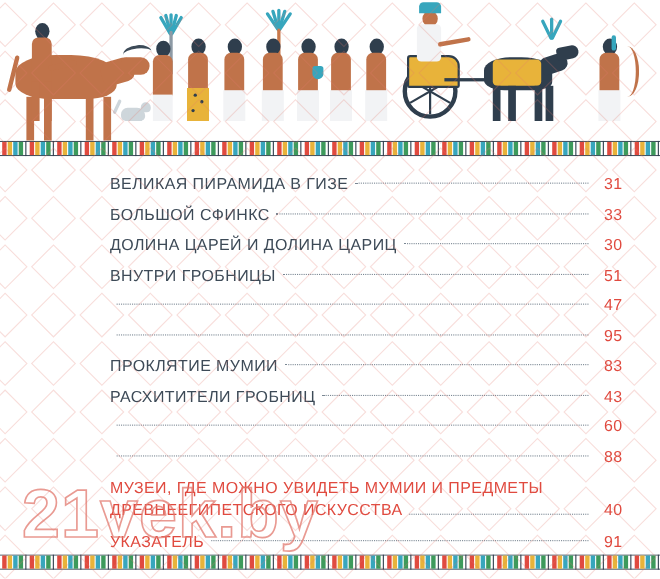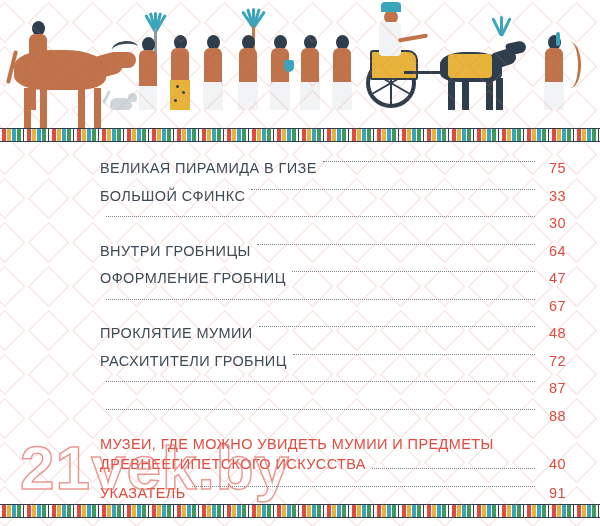--- a/index.html
+++ b/index.html
@@ -190,21 +190,21 @@
   .toc {
     position: absolute;
     top: 160px;
     left: 0;
     width: 600px;
     padding: 0 34px 0 100px;
     box-sizing: border-box;
   }
   .toc-row {
     display: flex;
-    align-items: flex-start;
+    align-items: center;
     font-size: 14.5px;
     letter-spacing: 0.4px;
     color: #3d4a57;
     margin-bottom: 11.5px;
     white-space: nowrap;
   }
   .toc-row .title {
     flex: 0 0 auto;
     text-transform: uppercase;
   }
@@ -594,66 +594,66 @@
       <div class="seg" style="left: 17px; background: rgb(61, 154, 92);"></div>
       <div style="position: absolute; left: 23px; top: 0px; width: 1px; height: 14px; background: rgb(47, 62, 77);"></div>
     </div>
   </div>
 
 <div class="toc">
 
   <div class="toc-row">
     <span class="title">ВЕЛИКАЯ ПИРАМИДА В ГИЗЕ</span>
     <span class="leader"></span>
-    <span class="page">75</span>
+    <span class="page">31</span>
   </div>
 
   <div class="toc-row">
     <span class="title">БОЛЬШОЙ СФИНКС</span>
     <span class="leader"></span>
     <span class="page">33</span>
   </div>
 
   <div class="toc-row">
+    <span class="title">ДОЛИНА ЦАРЕЙ И ДОЛИНА ЦАРИЦ</span>
     <span class="leader"></span>
     <span class="page">30</span>
   </div>
 
   <div class="toc-row">
     <span class="title">ВНУТРИ ГРОБНИЦЫ</span>
     <span class="leader"></span>
-    <span class="page">64</span>
+    <span class="page">51</span>
   </div>
 
   <div class="toc-row">
-    <span class="title">ОФОРМЛЕНИЕ ГРОБНИЦ</span>
     <span class="leader"></span>
     <span class="page">47</span>
   </div>
 
   <div class="toc-row">
     <span class="leader"></span>
-    <span class="page">67</span>
+    <span class="page">95</span>
   </div>
 
   <div class="toc-row">
     <span class="title">ПРОКЛЯТИЕ МУМИИ</span>
     <span class="leader"></span>
-    <span class="page">48</span>
+    <span class="page">83</span>
   </div>
 
   <div class="toc-row">
     <span class="title">РАСХИТИТЕЛИ ГРОБНИЦ</span>
     <span class="leader"></span>
-    <span class="page">72</span>
+    <span class="page">43</span>
   </div>
 
   <div class="toc-row">
     <span class="leader"></span>
-    <span class="page">87</span>
+    <span class="page">60</span>
   </div>
 
   <div class="toc-row">
     <span class="leader"></span>
     <span class="page">88</span>
   </div>
 
   <div class="toc-row two-line highlight">
     <span class="line1">МУЗЕИ, ГДЕ МОЖНО УВИДЕТЬ МУМИИ И ПРЕДМЕТЫ</span>
     <span class="line2wrap">

